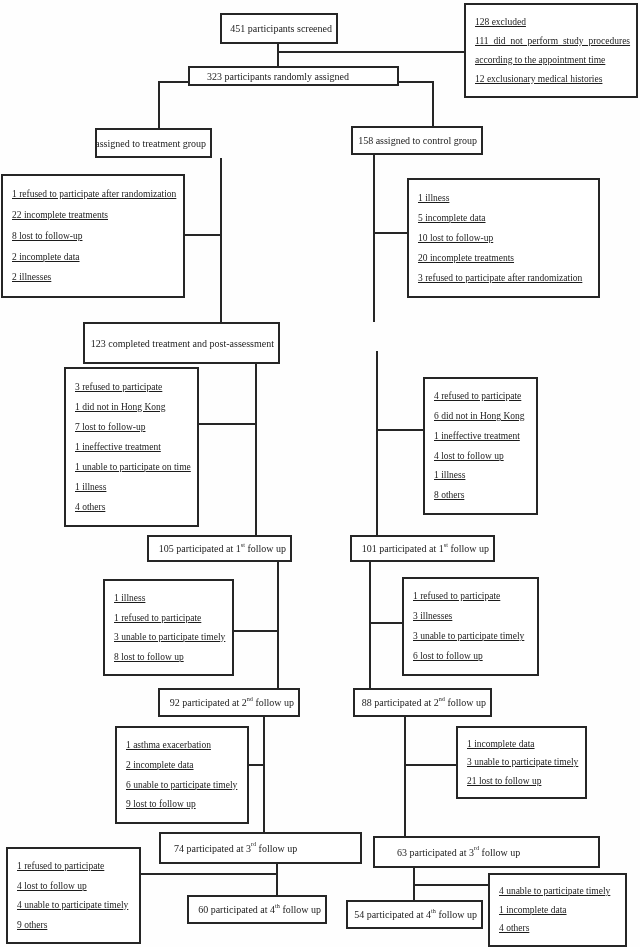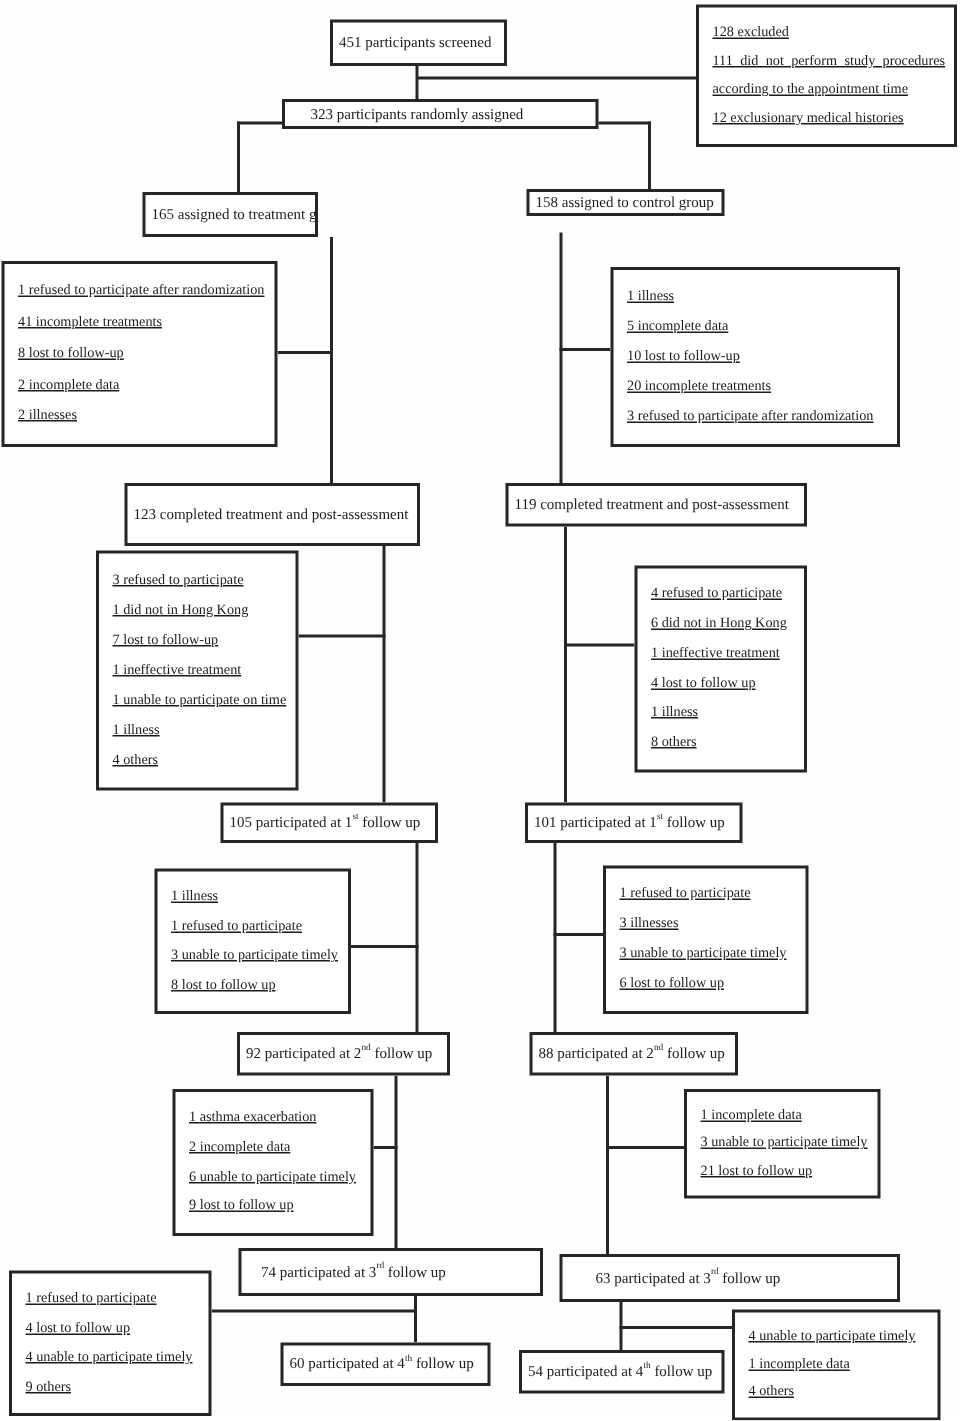--- a/index.html
+++ b/index.html
@@ -6,21 +6,21 @@
   .canvas {
     position:relative; width:640px; height:947px; background:#fefefe;
     font-family:"Liberation Serif","DejaVu Serif",serif;
     color:#1c1c1c; overflow:hidden;
   }
   .box {
     position:absolute; box-sizing:border-box; background:#fff;
     border:2px solid #262626; overflow:hidden;
   }
   .label-box {
-    display:flex; align-items:center; justify-content:flex-start;
+    display:flex; align-items:center; justify-content:flex-end;
     text-align:center; font-size:10px; padding:0 4px; white-space:nowrap;
   }
   .left-align { justify-content:flex-start; text-align:left; }
   .list-box {
     display:flex; flex-direction:column; justify-content:space-evenly;
     font-size:9.5px; padding:3px 4px 3px 9px;
   }
   .list-box .ln { white-space:nowrap; line-height:1.1;text-decoration:underline; }
   .jspread { word-spacing:2.5px; }
   sup { font-size:0.62em; position:relative; top:-1px; line-height:0; }
@@ -69,44 +69,41 @@
     <div class="ln">12 exclusionary medical histories</div>
   </div>
 
   <div class="box label-box left-align" style="left:188px;top:66px;width:211px;height:20px;padding-left:17px">
     <span>323 participants randomly assigned</span>
   </div>
 
   <div class="box label-box" style="left:95px;top:128px;width:117px;height:30px">
     <span>165 assigned to treatment group</span>
   </div>
-  <div class="box label-box" style="left:351px;top:126px;width:132px;height:18px">
+  <div class="box label-box" style="left:351px;top:126px;width:132px;height:29px">
     <span>158 assigned to control group</span>
   </div>
 
   <div class="box list-box" style="left:1px;top:174px;width:184px;height:124px">
     <div class="ln">1 refused to participate after randomization</div>
-    <div class="ln">41 incomplete treatments</div>
+    <div class="ln">22 incomplete treatments</div>
     <div class="ln">8 lost to follow-up</div>
     <div class="ln">2 incomplete data</div>
     <div class="ln">2 illnesses</div>
   </div>
   <div class="box list-box" style="left:407px;top:178px;width:193px;height:120px">
     <div class="ln">1 illness</div>
     <div class="ln">5 incomplete data</div>
     <div class="ln">10 lost to follow-up</div>
     <div class="ln">20 incomplete treatments</div>
     <div class="ln">3 refused to participate after randomization</div>
   </div>
 
   <div class="box label-box" style="left:83px;top:322px;width:197px;height:42px">
     <span>123 completed treatment and post-assessment</span>
-  </div>
-  <div class="box label-box" style="left:337px;top:322px;width:201px;height:29px">
-    <span>119 completed treatment and post-assessment</span>
   </div>
 
   <div class="box list-box" style="left:64px;top:367px;width:135px;height:160px">
     <div class="ln">3 refused to participate</div>
     <div class="ln">1 did not in Hong Kong</div>
     <div class="ln">7 lost to follow-up</div>
     <div class="ln">1 ineffective treatment</div>
     <div class="ln">1 unable to participate on time</div>
     <div class="ln">1 illness</div>
     <div class="ln">4 others</div>

